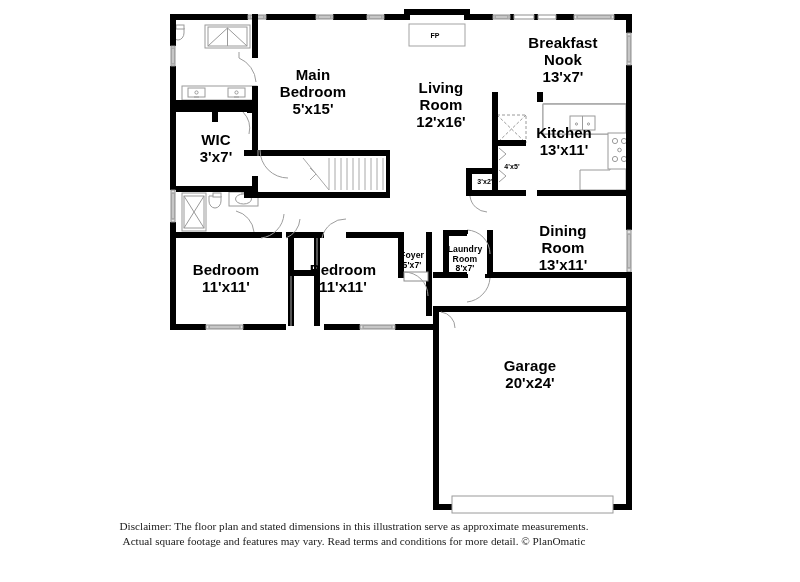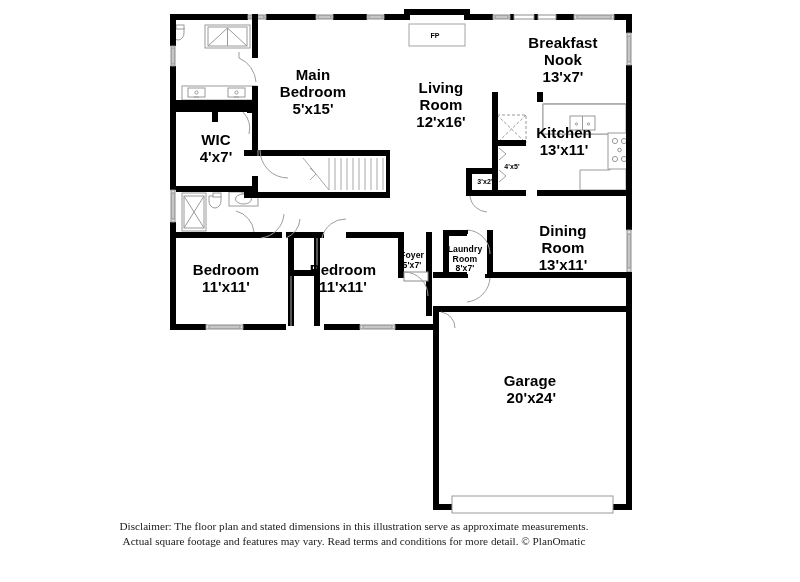--- a/index.html
+++ b/index.html
@@ -385,21 +385,21 @@
       <line x1="317" y1="238" x2="317" y2="270"></line>
     </g>
 
   </svg>
 
   <div class="room-label rl-lg" style="left:313px; top:92px;">Main
 Bedroom
 5'x15'</div>
 
   <div class="room-label rl-lg" style="left:216px; top:149px;">WIC
-4'x7'</div>
+3'x7'</div>
 
   <div class="room-label rl-lg" style="left:441px; top:105px;">Living
 Room
 12'x16'</div>
 
   <div class="room-label rl-lg" style="left:563px; top:60px;">Breakfast
 Nook
 13'x7'</div>
 
   <div class="room-label rl-lg" style="left:564px; top:142px;">Kitchen
@@ -415,21 +415,21 @@
   <div class="room-label rl-lg" style="left:343px; top:279px;">Bedroom
 11'x11'</div>
 
   <div class="room-label rl-md" style="left:412px; top:261px;">Foyer
 5'x7'</div>
 
   <div class="room-label rl-md" style="left:465px; top:259px;">Laundry
 Room
 8'x7'</div>
 
-  <div class="room-label rl-lg" style="left:530px; top:390px;text-align:right;">Garage
+  <div class="room-label rl-lg" style="left:530px; top:375px;">Garage
 20'x24'</div>
 
   <div class="room-label rl-sm" style="left:512px; top:167px;">4'x5'</div>
 
   <div class="room-label rl-sm" style="left:485px; top:182px;">3'x2'</div>
 
   <div class="room-label rl-sm" style="left:435px; top:36px;">FP</div>
 
   <div id="disclaimer">
     <div>Disclaimer: The floor plan and stated dimensions in this illustration serve as approximate measurements.</div>

